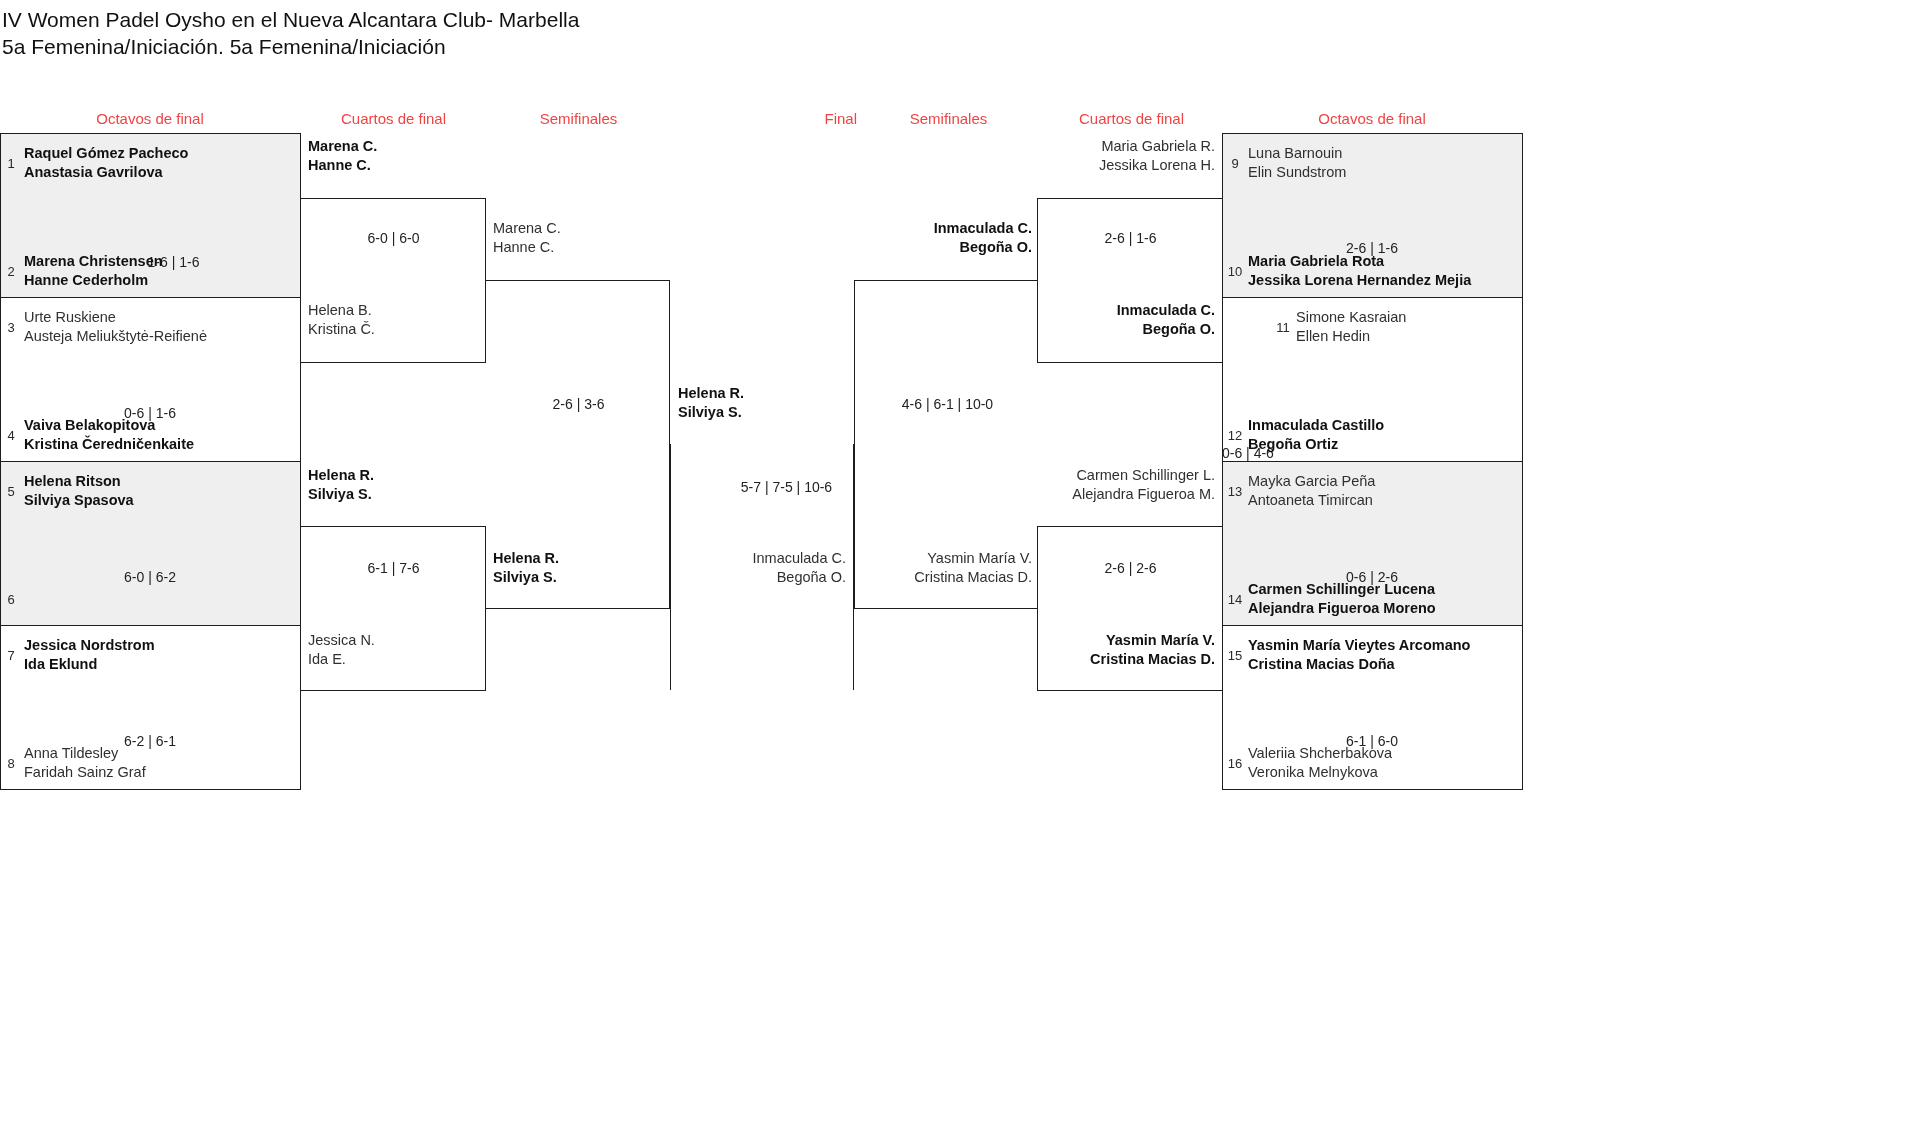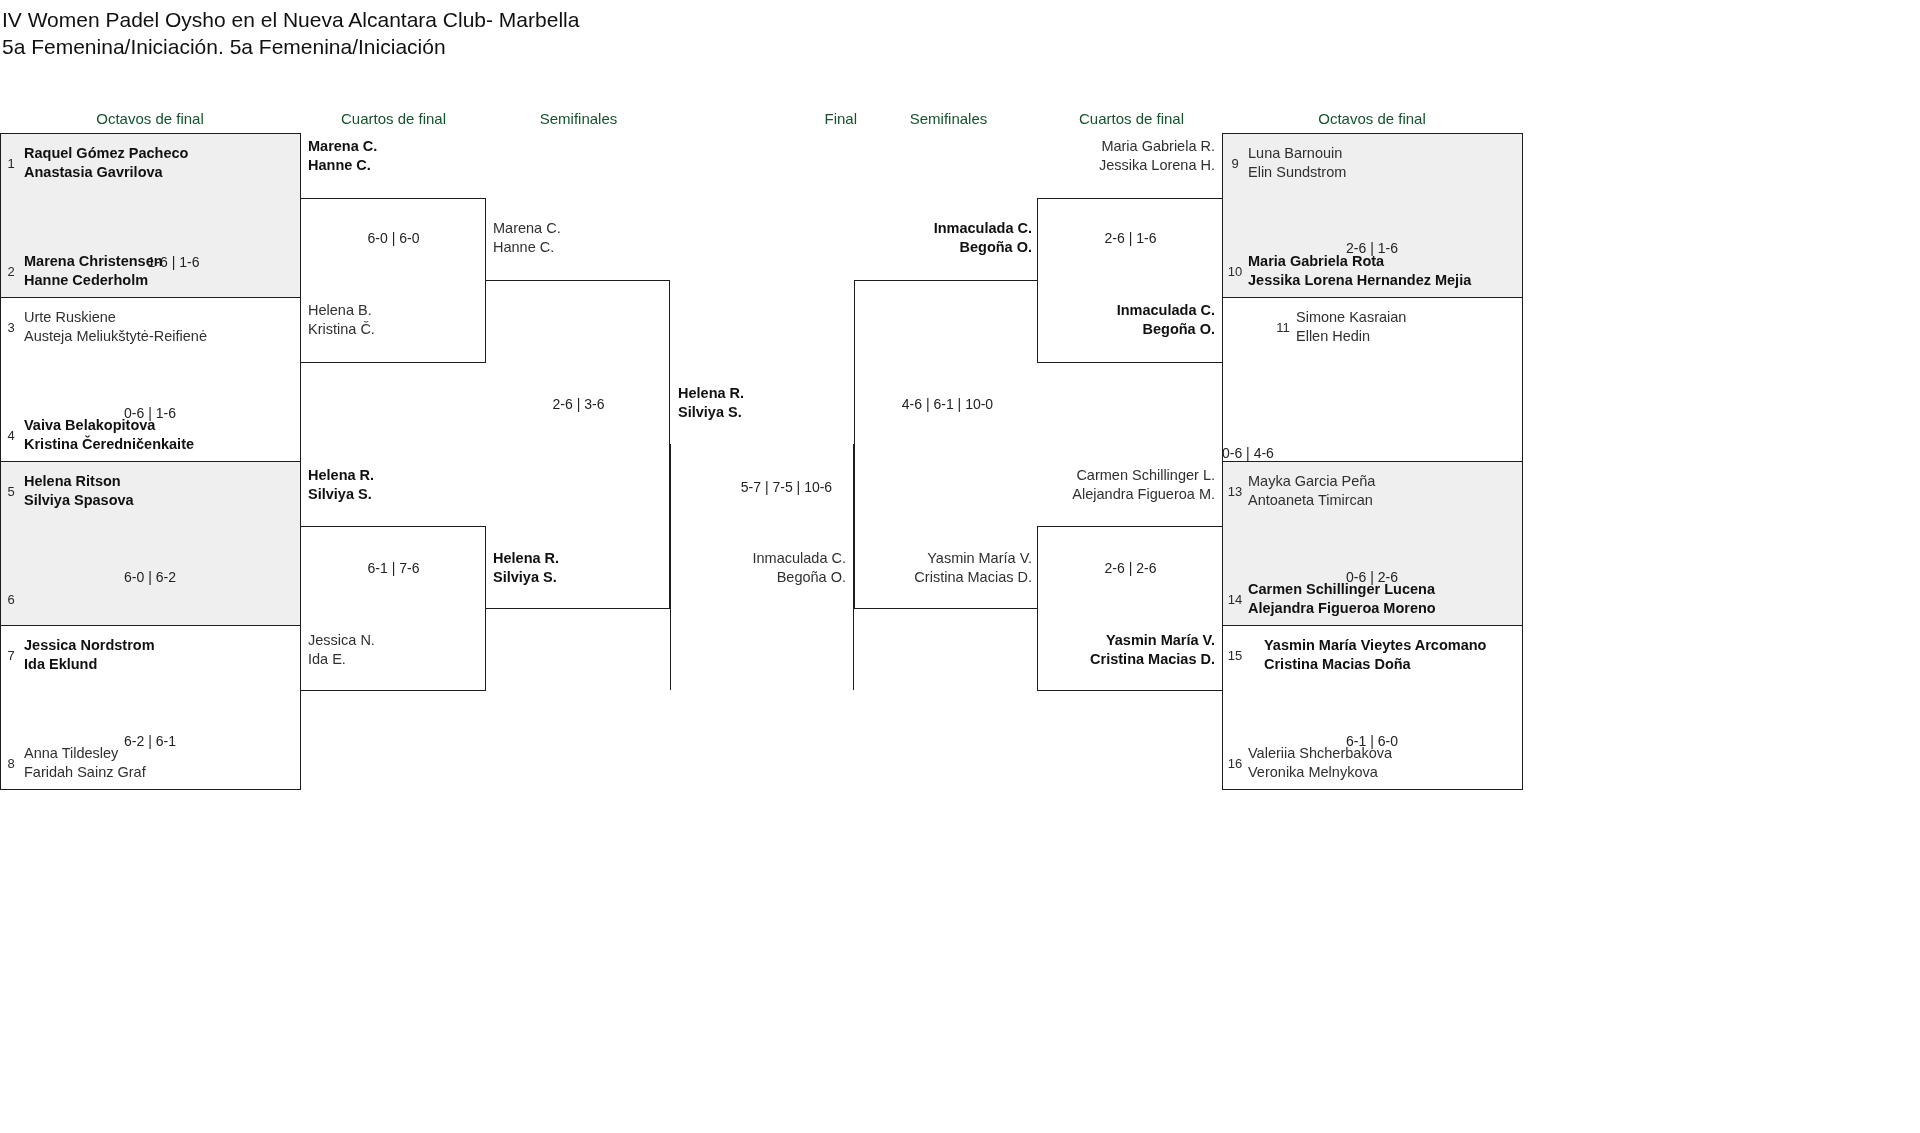--- a/index.html
+++ b/index.html
@@ -35,21 +35,21 @@
     left: 0;
     top: 0;
     width: 1920px;
     height: 1133px;
   }
 
   .col-header {
     position: absolute;
     font-size: 15px;
     line-height: 18px;
-    color: #14532d;
+    color: #ef4444;
     text-align: center;
     font-weight: 400;
   }
 
   
   .seed-cell {
     position: absolute;
     box-sizing: border-box;
     display: flex;
     align-items: center;
@@ -333,38 +333,45 @@
   </div>
 
   <div class="seed-cell lose right-side" style="left:1224px; top:299px; width:298px; height:56px;padding-left:48px;">
     <span class="seed-num">11</span>
     <span class="players">
       <span class="pname">Simone Kasraian</span>
       <span class="pname">Ellen Hedin</span>
     </span>
   </div>
   <div class="score" style="left:1222px; top:404px; width:300px; text-align:left;margin-top:40px;">0-6 | 4-6</div>
+  <div class="seed-cell win right-side" style="left:1224px; top:407px; width:298px; height:56px;">
+    <span class="seed-num">12</span>
+    <span class="players">
+      <span class="pname">Inmaculada Castillo</span>
+      <span class="pname">Begoña Ortiz</span>
+    </span>
+  </div>
 
   <div class="seed-cell lose right-side" style="left:1224px; top:463px; width:298px; height:56px;">
     <span class="seed-num">13</span>
     <span class="players">
       <span class="pname">Mayka Garcia Peña</span>
       <span class="pname">Antoaneta Timircan</span>
     </span>
   </div>
   <div class="score" style="left:1222px; top:568px; width:300px; text-align:center;">0-6 | 2-6</div>
   <div class="seed-cell win right-side" style="left:1224px; top:571px; width:298px; height:56px;">
     <span class="seed-num">14</span>
     <span class="players">
       <span class="pname">Carmen Schillinger Lucena</span>
       <span class="pname">Alejandra Figueroa Moreno</span>
     </span>
   </div>
 
-  <div class="seed-cell win right-side" style="left:1224px; top:627px; width:298px; height:56px;gap:16px;">
+  <div class="seed-cell win right-side" style="left:1224px; top:627px; width:298px; height:56px;">
     <span class="seed-num">15</span>
     <span class="players">
       <span class="pname">Yasmin María Vieytes Arcomano</span>
       <span class="pname">Cristina Macias Doña</span>
     </span>
   </div>
   <div class="score" style="left:1222px; top:732px; width:300px; text-align:center;">6-1 | 6-0</div>
   <div class="seed-cell lose right-side" style="left:1224px; top:735px; width:298px; height:56px;">
     <span class="seed-num">16</span>
     <span class="players">

